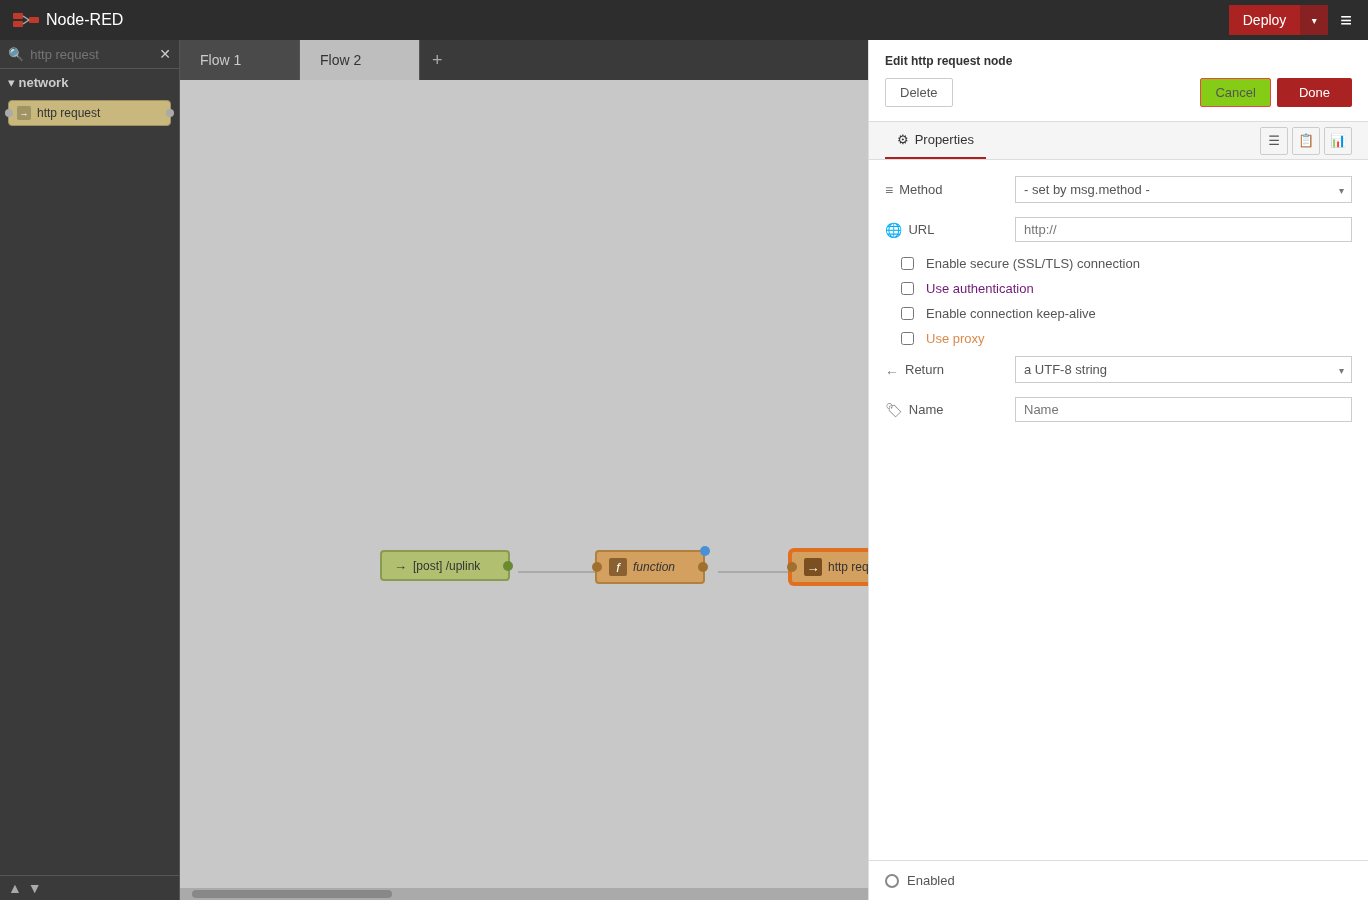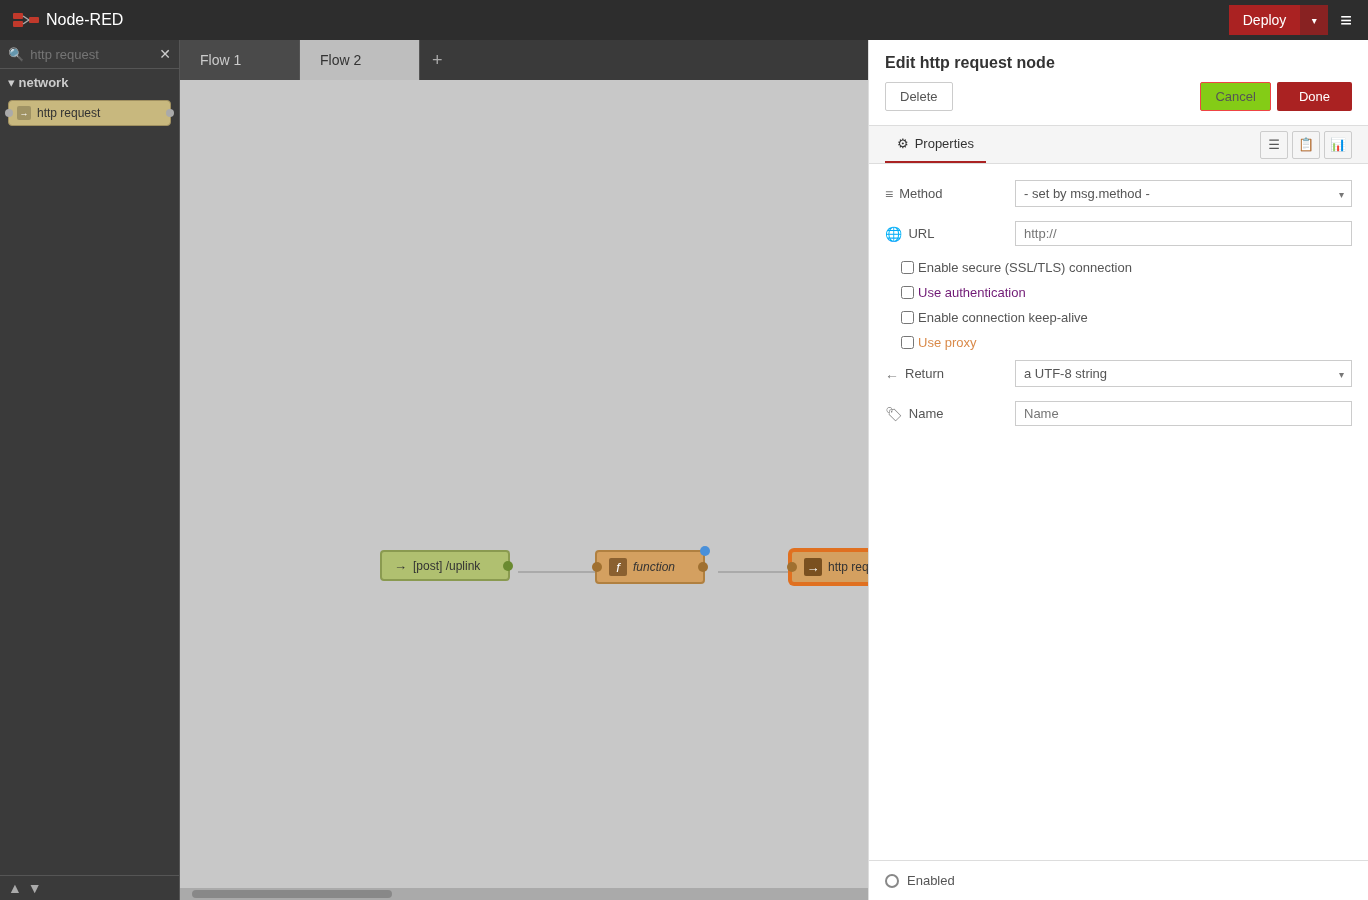--- a/index.html
+++ b/index.html
@@ -278,21 +278,21 @@
       display: flex;
       flex-direction: column;
       border-left: 1px solid #ddd;
     }
     #edit-panel-header {
       padding: 14px 16px;
       border-bottom: 1px solid #ddd;
       background: #fff;
     }
     #edit-panel-title {
-      font-size: 16px;
+      font-size: 12px;
       color: #333;
       font-weight: 600;
     }
     #edit-panel-actions {
       display: flex;
       justify-content: space-between;
       align-items: center;
       margin-top: 10px;
     }
     .btn-delete {
@@ -424,21 +424,21 @@
       pointer-events: none;
       font-size: 10px;
       color: #777;
     }
 
     .checkbox-row {
       display: flex;
       align-items: center;
       margin-bottom: 10px;
       margin-left: 16px;
-      gap: 4px;
+      gap: 12px;
     }
     .checkbox-row input[type="checkbox"] {
       cursor: pointer;
     }
     .checkbox-label {
       font-size: 13px;
       color: #555;
       cursor: pointer;
     }
 

